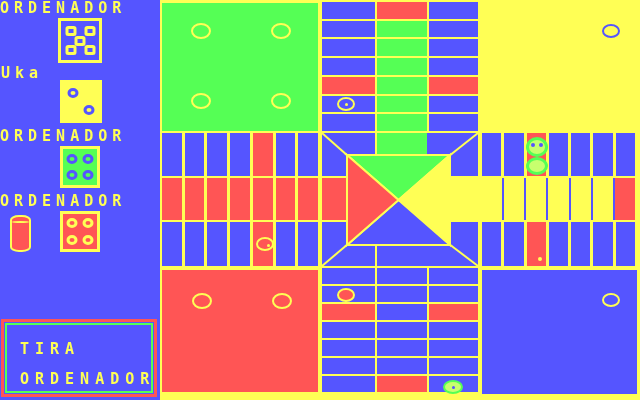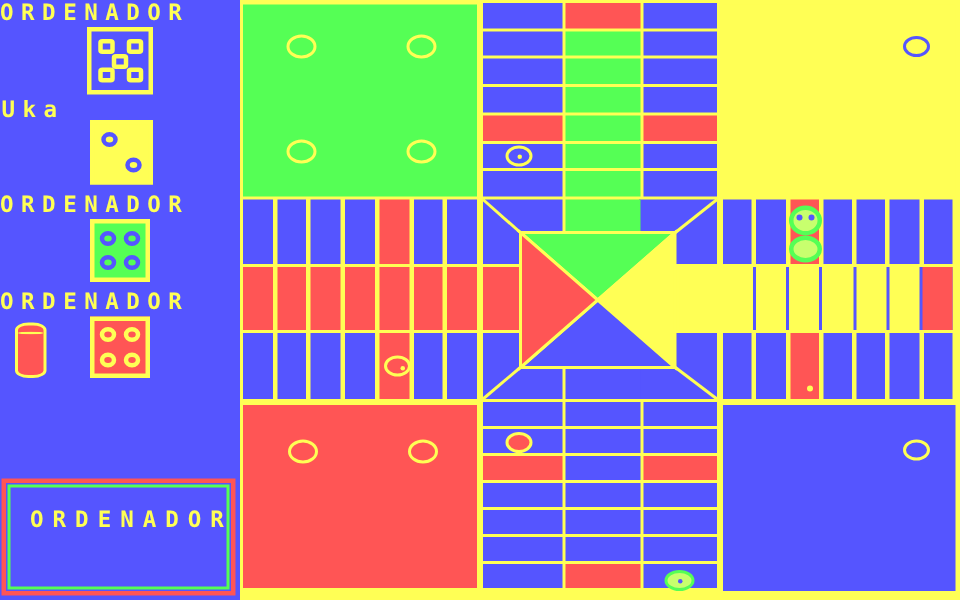--- a/index.html
+++ b/index.html
@@ -64,20 +64,21 @@
           <div class="pip" style="left: 73%; top: 27%; width: 11px; height: 10px; border: 3px solid rgb(255, 255, 85); border-radius: 50%;"></div>
           <div class="pip" style="left: 27%; top: 73%; width: 11px; height: 10px; border: 3px solid rgb(255, 255, 85); border-radius: 50%;"></div>
           <div class="pip" style="left: 73%; top: 73%; width: 11px; height: 10px; border: 3px solid rgb(255, 255, 85); border-radius: 50%;"></div>
         </div>
       </div>
     <div class="cup">
         <div class="cup-band"></div>
       </div>
     <div class="action-box">
       <div class="action-inner">
+        <div class="action-line al1">TIRA</div>
         <div class="action-line al2">ORDENADOR</div>
       </div>
     </div>
   </div>
   <div class="board" id="board">
       <div class="abs" style="left: 162px; top: 133px; width: 53px; height: 43px; background: rgb(85, 85, 255);"></div>
       <div class="abs" style="left: 266px; top: 133px; width: 52px; height: 43px; background: rgb(85, 85, 255);"></div>
       <div class="abs" style="left: 162px; top: 222px; width: 53px; height: 44px; background: rgb(85, 85, 255);"></div>
       <div class="abs" style="left: 266px; top: 222px; width: 52px; height: 44px; background: rgb(85, 85, 255);"></div>
       <div class="abs" style="left: 2px; top: 3px; width: 156px; height: 128px; background: rgb(85, 255, 85);"></div>

